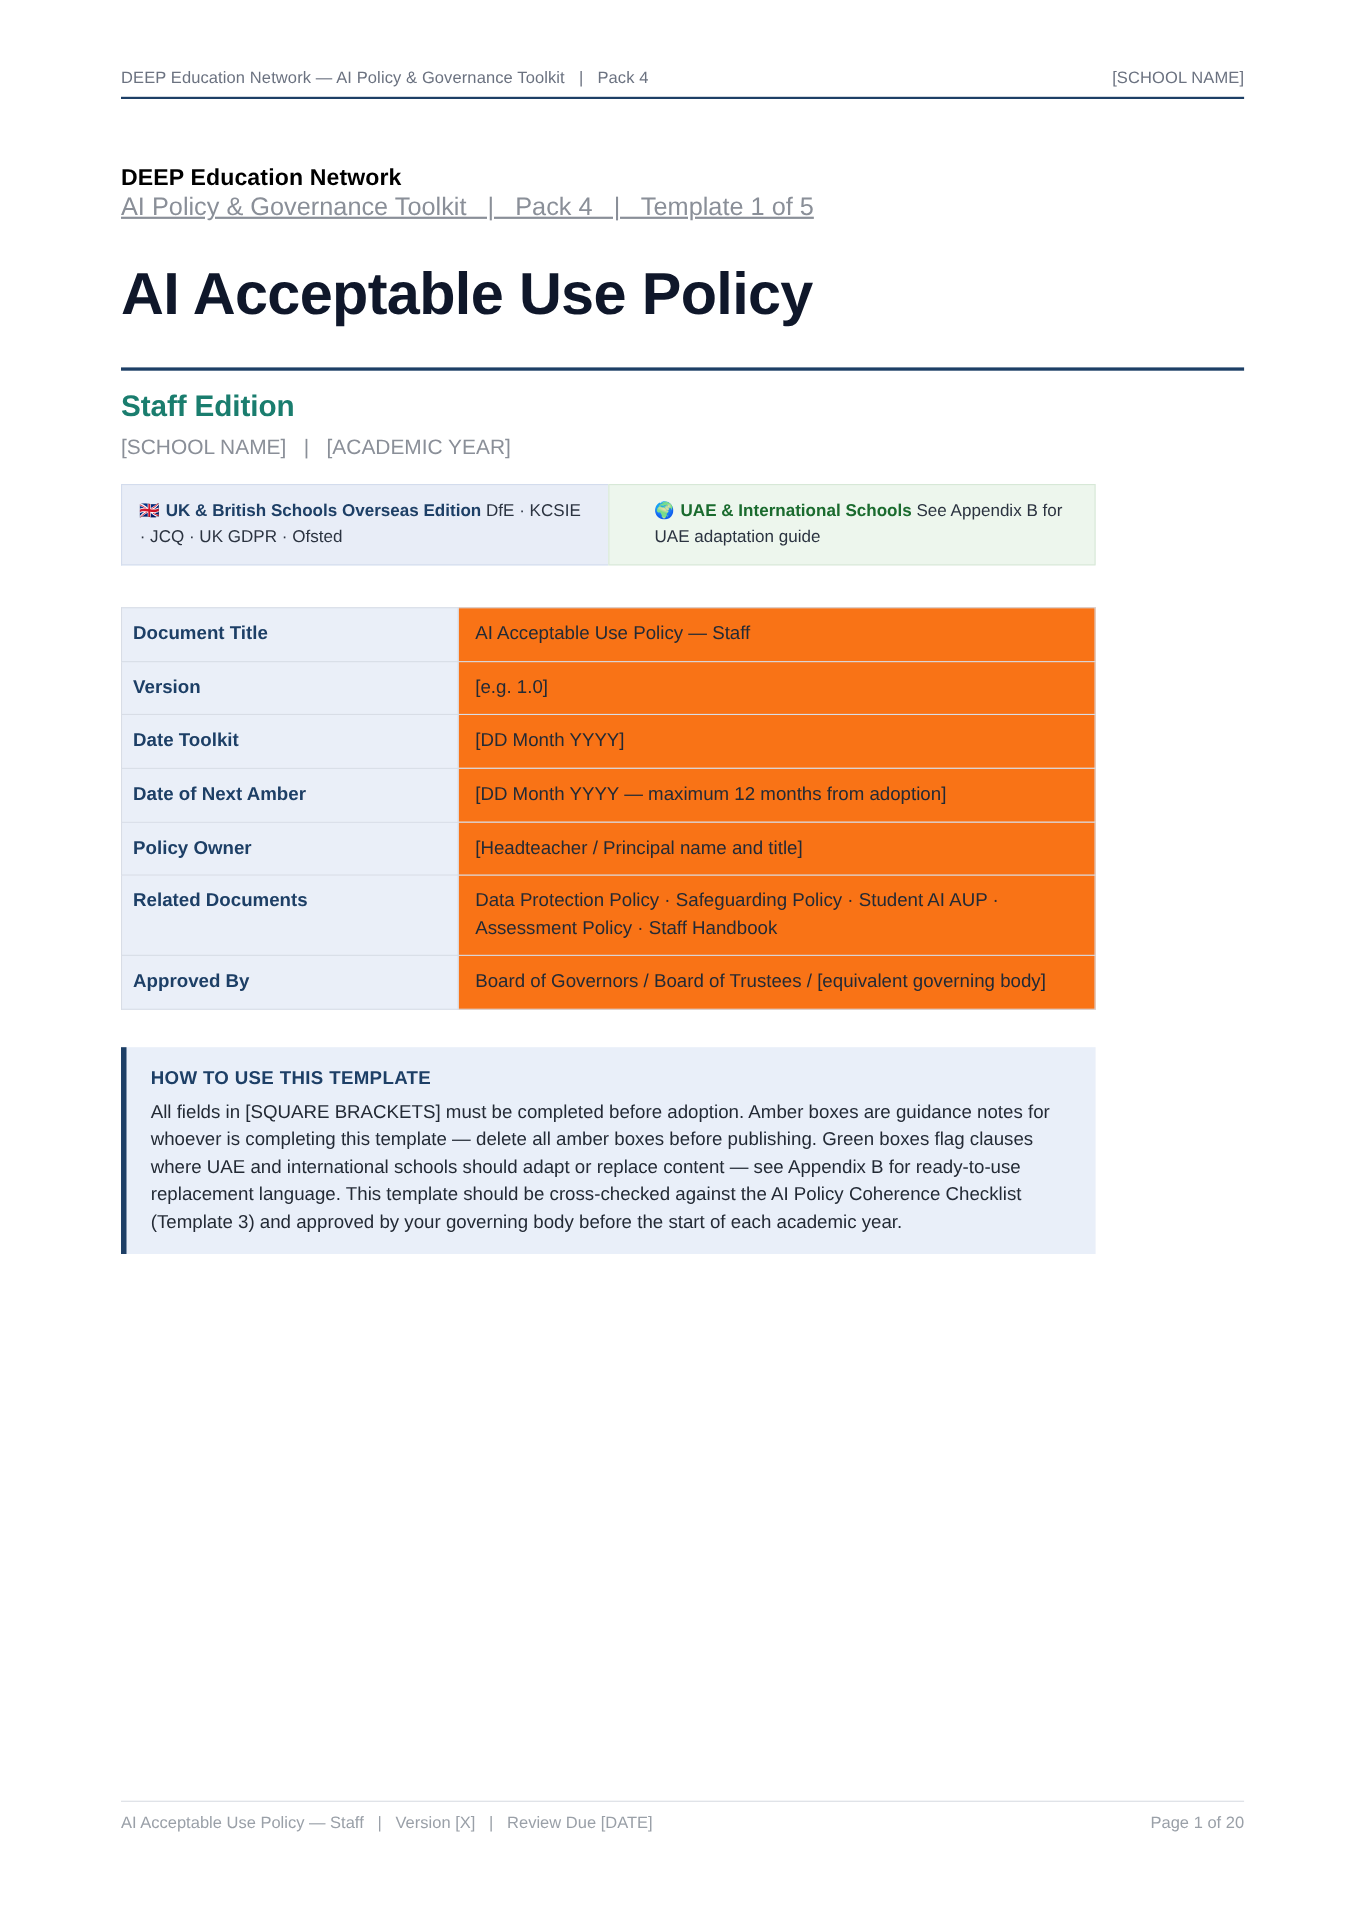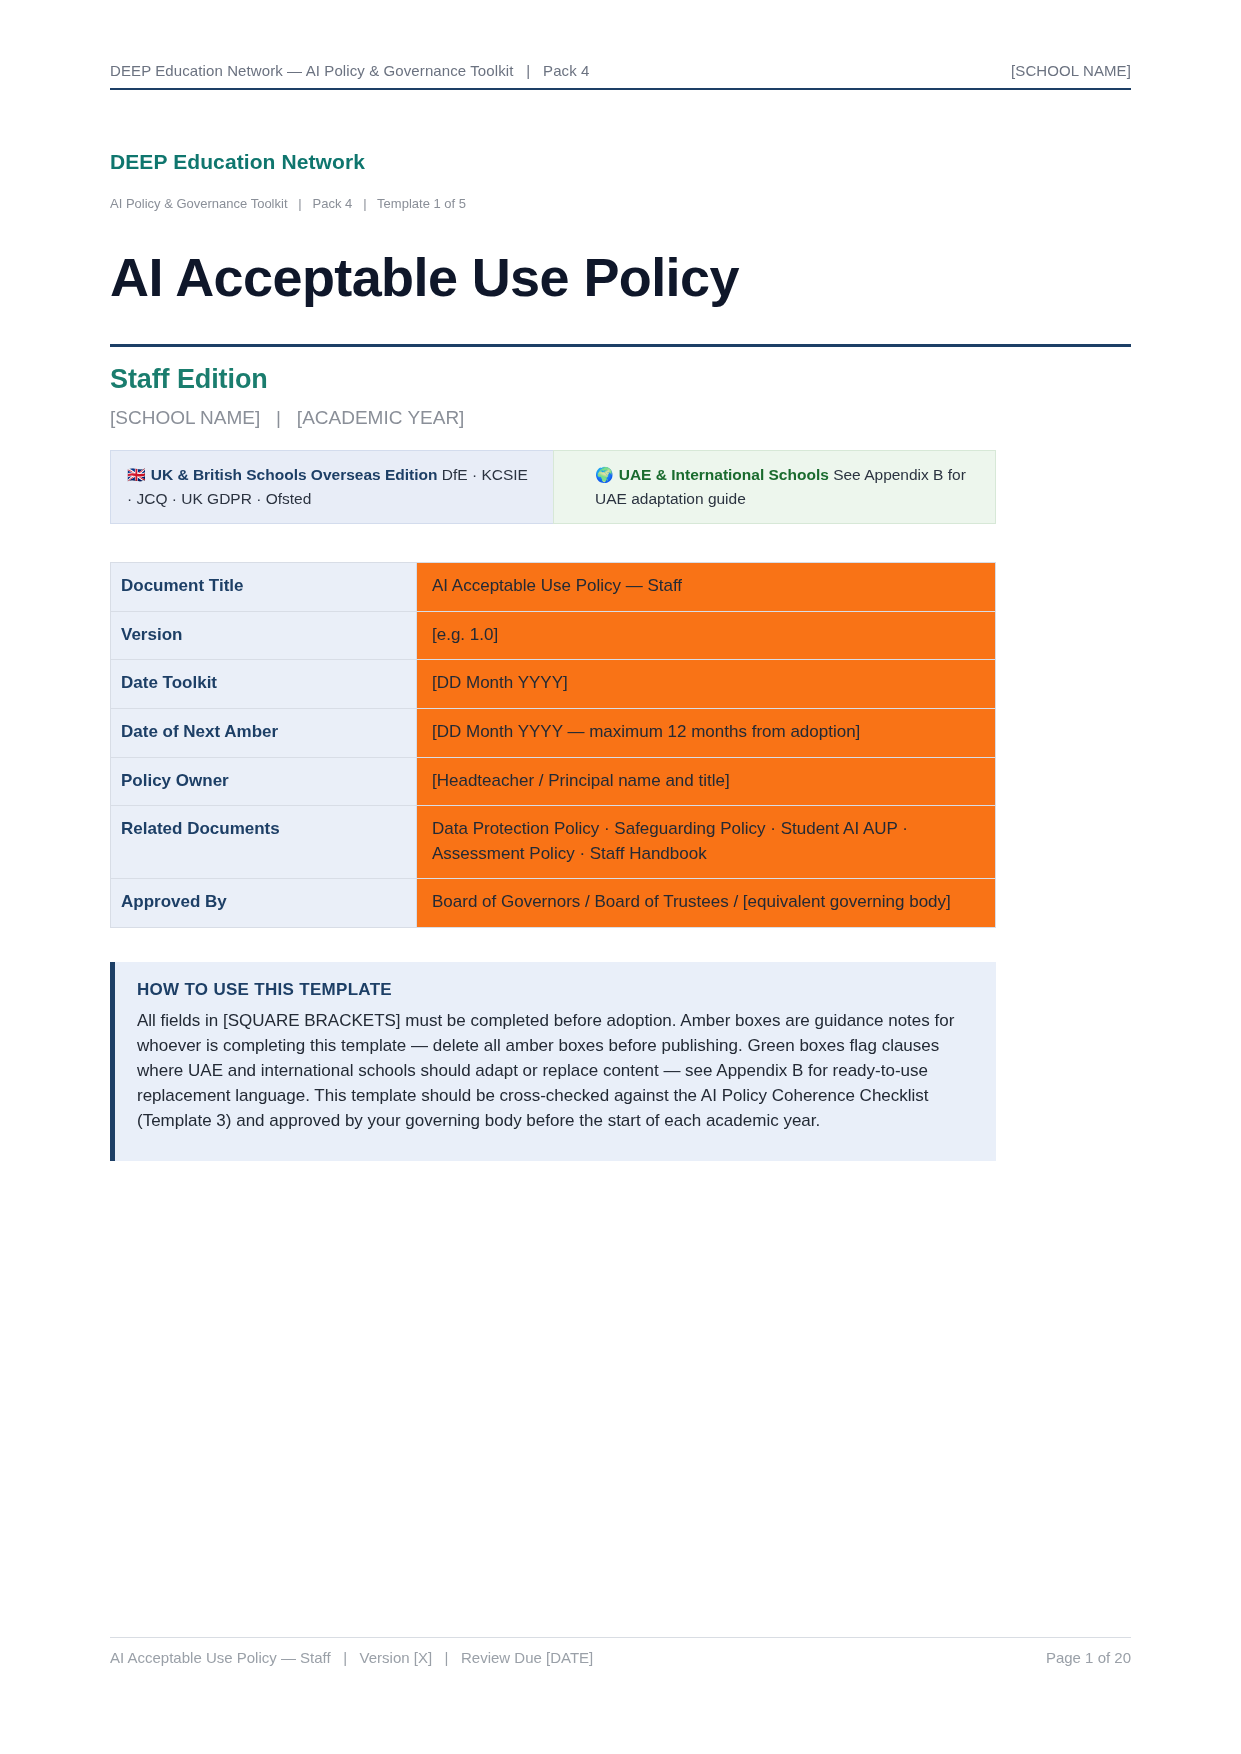--- a/index.html
+++ b/index.html
@@ -36,28 +36,29 @@
     border-bottom: 2.5px solid #1d3f66;
   }
   .running-header .rh-left { white-space: pre; }
   .running-header .rh-right { white-space: pre; }
 
   
   .brand-block { margin-top: 60px; }
   .brand-name {
     font-size: 21px;
     font-weight: bold;
-    color: #0f766e;
+    color: #000000;
     letter-spacing: .1px;
   }
   .brand-sub {
-    margin-top: 22px;
-    font-size: 13px;
+    margin-top: 0;
+    font-size: 23px;
     color: #8a8f98;
     white-space: pre;
+    text-decoration: underline;
   }
 
   
   .doc-title {
     margin-top: 38px;
     font-size: 54px;
     line-height: 1.06;
     font-weight: bold;
     color: #0f172a;
     letter-spacing: -0.6px;
@@ -138,21 +139,21 @@
     padding: 11px 15px 12px 15px;
   }
 
   
   .callout {
     margin-top: 34px;
     width: 886px;
     box-sizing: border-box;
     background: #e9eff9;
     border-left: 5px solid #1d3f66;
-    padding: 18px 22px 27px 22px;
+    padding: 18px 22px 16px 22px;
   }
   .callout-title {
     font-size: 17px;
     font-weight: bold;
     color: #1d3f66;
     letter-spacing: .3px;
   }
   .callout-body {
     margin-top: 9px;
     font-size: 17px;

